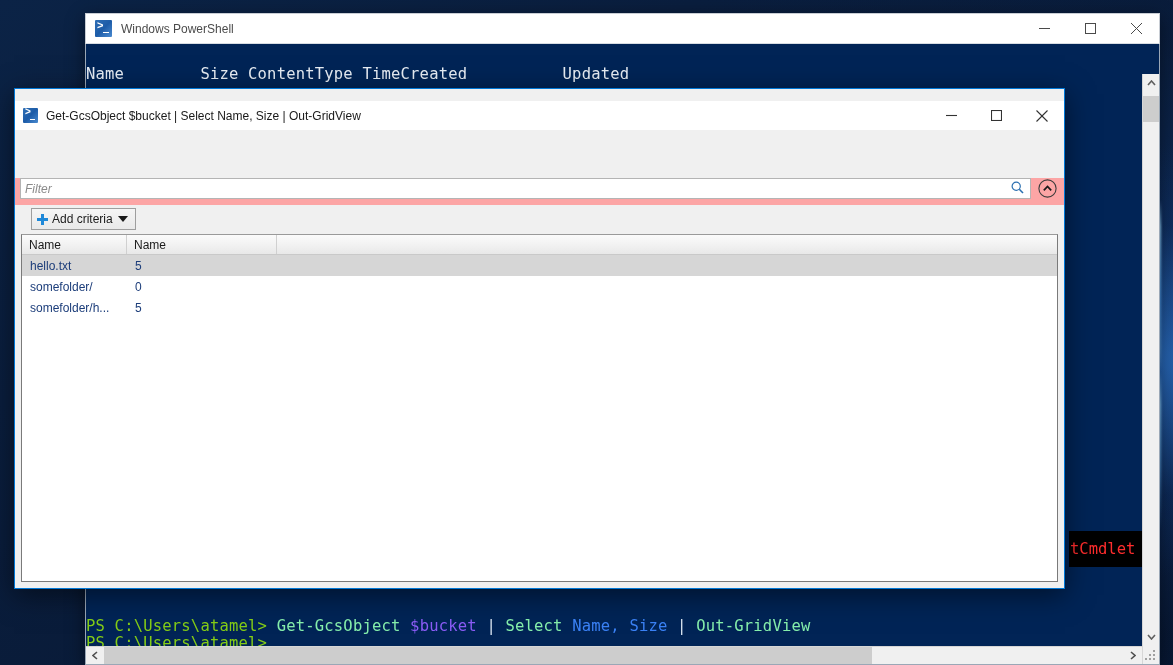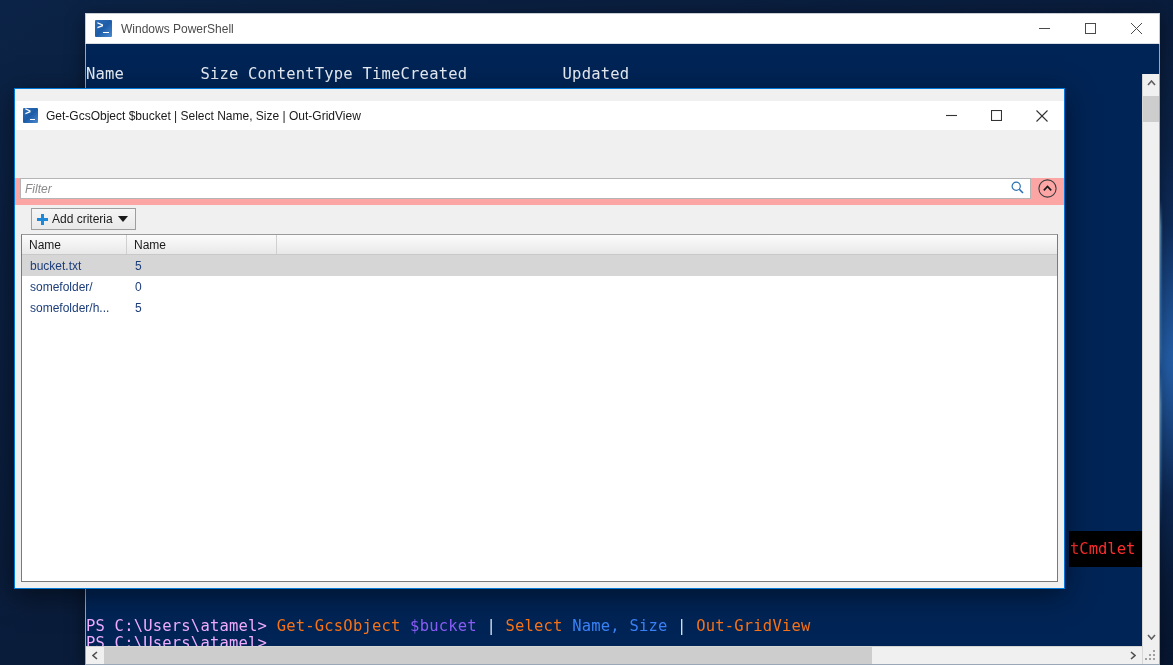--- a/index.html
+++ b/index.html
@@ -132,22 +132,22 @@
   #ps-header-row {
     position: absolute;
     left: 0px; top: 22px;
     color: #e8eef5;
   }
   #ps-prompt-block {
     position: absolute;
     left: 0px;
     top: 574px;
   }
-  .tok-path { color: #f0abfc; }
-  .tok-cmd  { color: #f97316; }
+  .tok-path { color: #84cc16; }
+  .tok-cmd  { color: #86efac; }
   .tok-var  { color: #8b5cf6; }
   .tok-pipe { color: #d6e2ef; }
   .tok-param{ color: #3b82f6; }
   .caret {
     display: inline-block;
     width: 9px; height: 3px;
     background: #d6e2ef;
     vertical-align: bottom;
     margin-bottom: 2px;
   }
@@ -513,21 +513,21 @@
   </div>
 
   <div id="gv-grid">
     <div id="gv-head">
       <div class="gv-col col-name">Name</div>
       <div class="gv-col col-size">Name</div>
       <div class="gv-col col-rest"></div>
     </div>
     <div id="gv-rows">
       <div class="gv-row selected">
-        <div class="cell name">bucket.txt</div>
+        <div class="cell name">hello.txt</div>
         <div class="cell size">5</div>
       </div>
       <div class="gv-row">
         <div class="cell name">somefolder/</div>
         <div class="cell size">0</div>
       </div>
       <div class="gv-row">
         <div class="cell name">somefolder/h...</div>
         <div class="cell size">5</div>
       </div>

